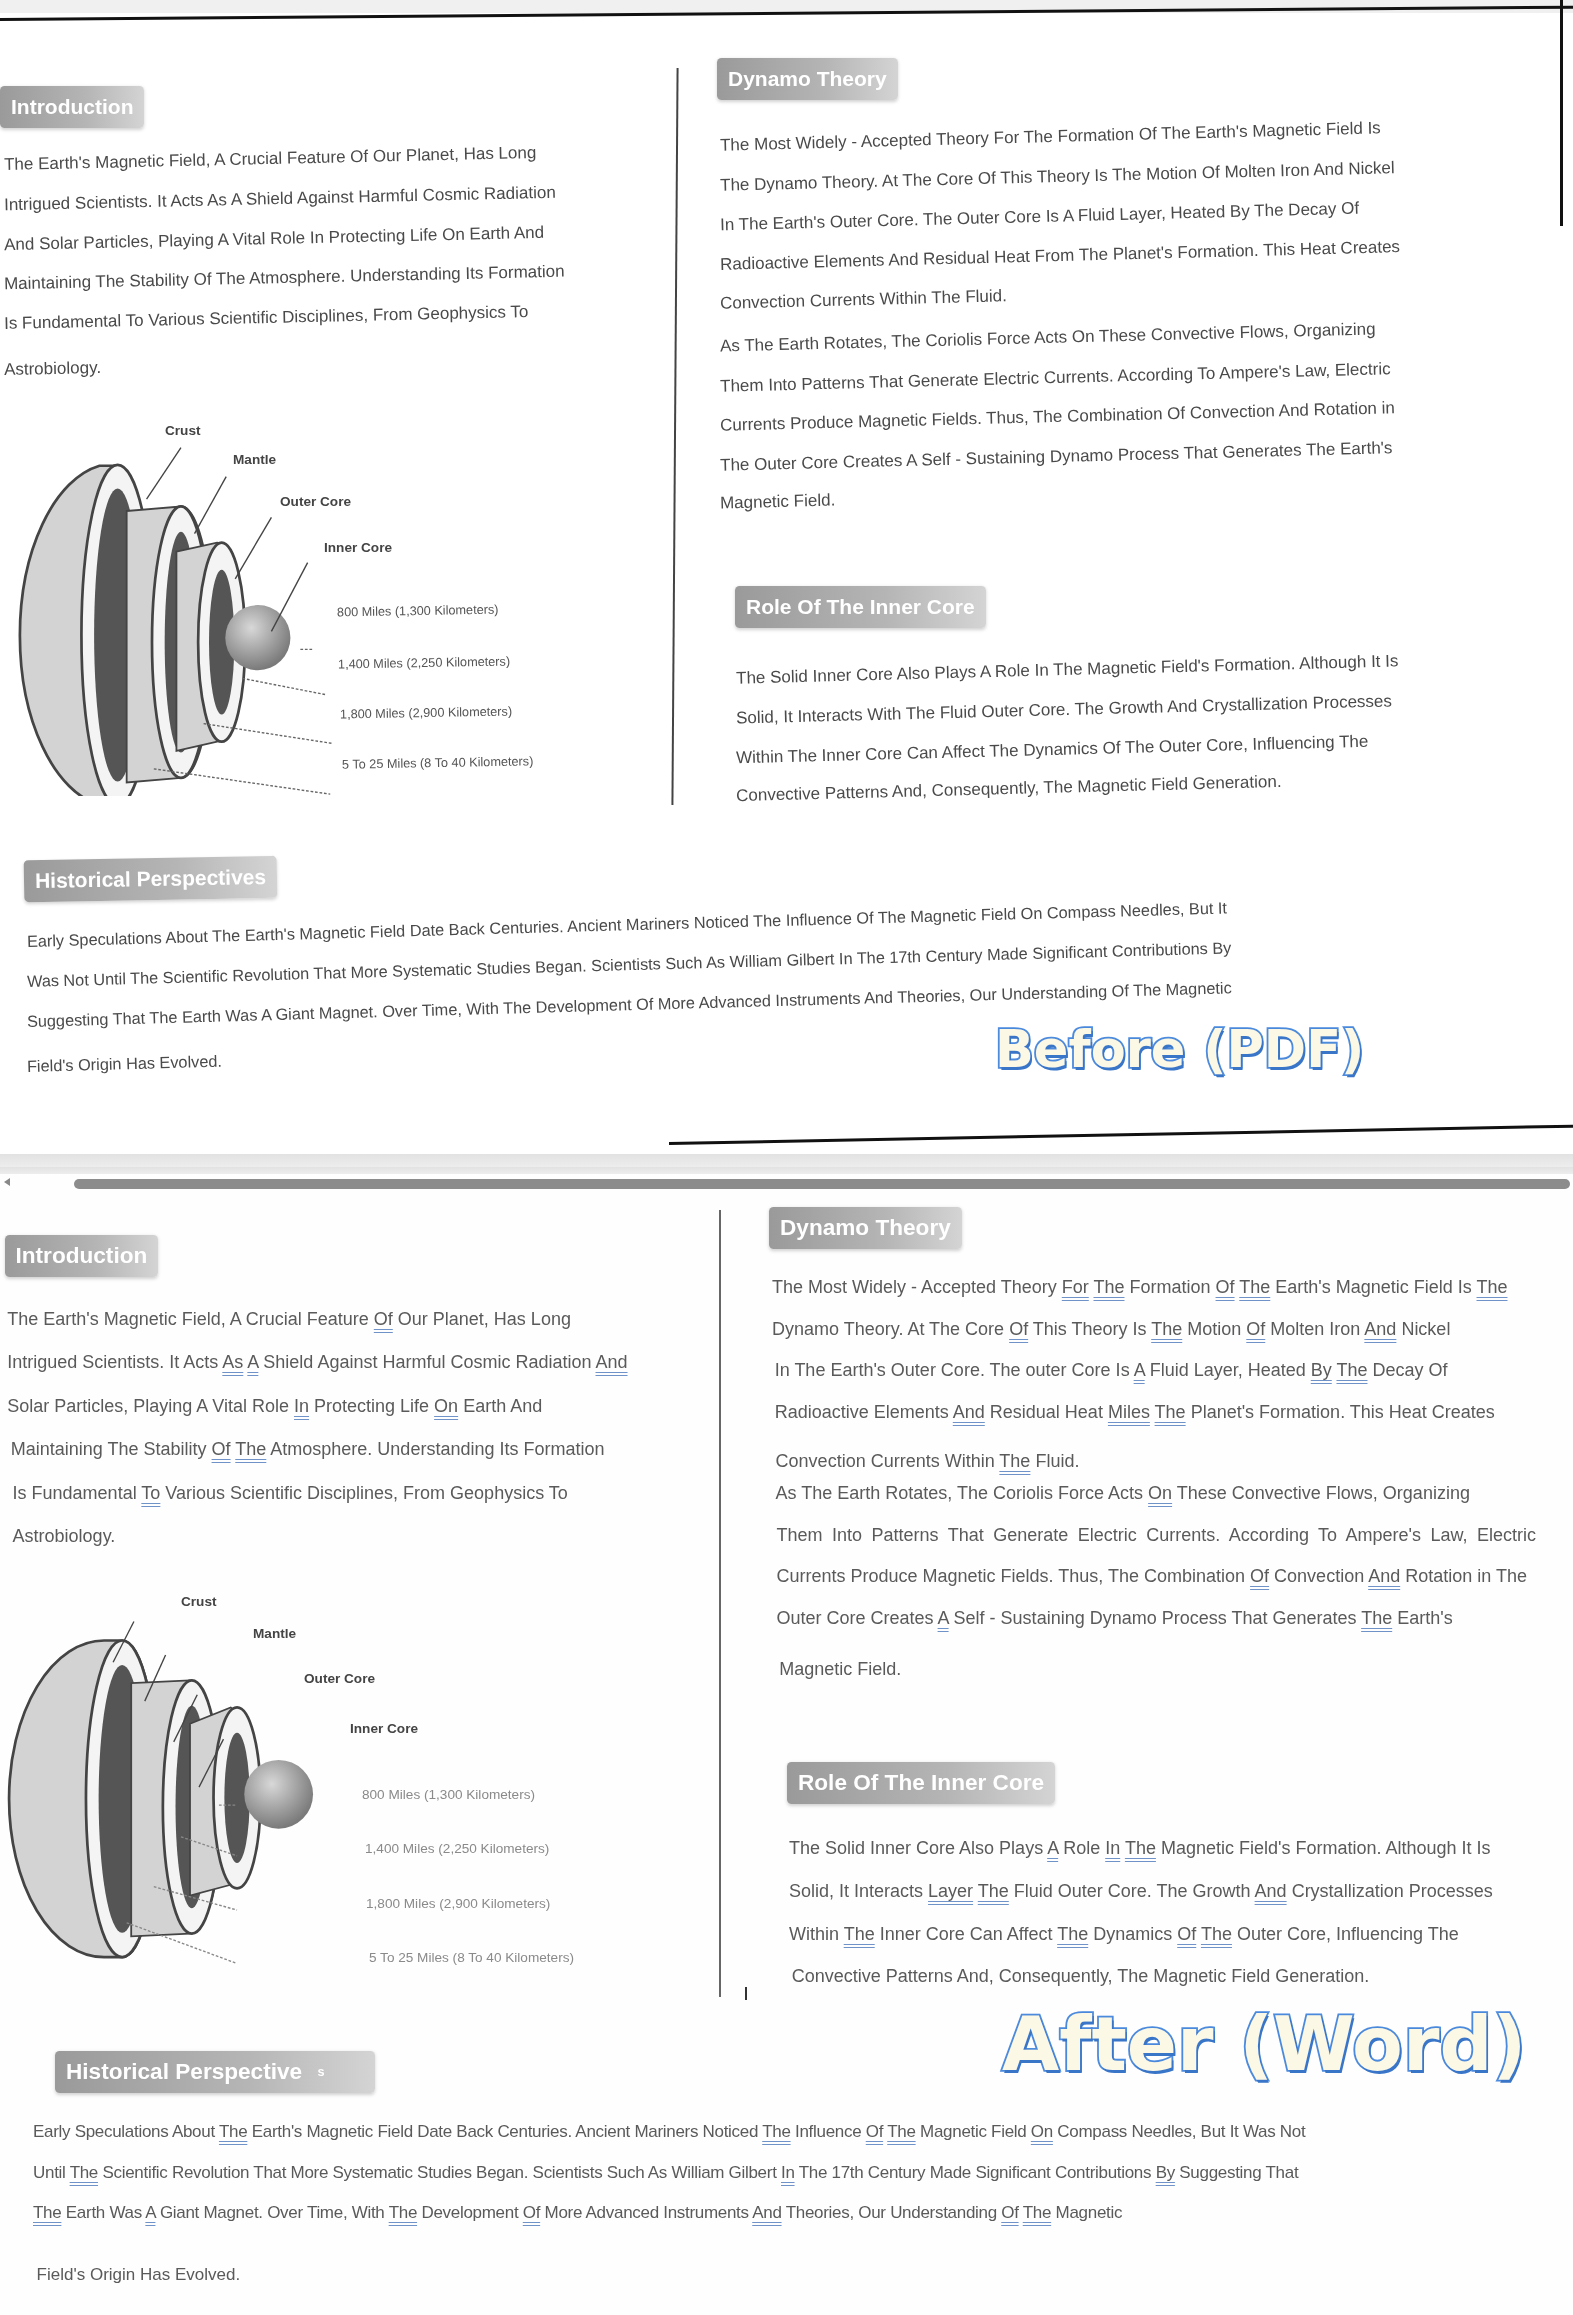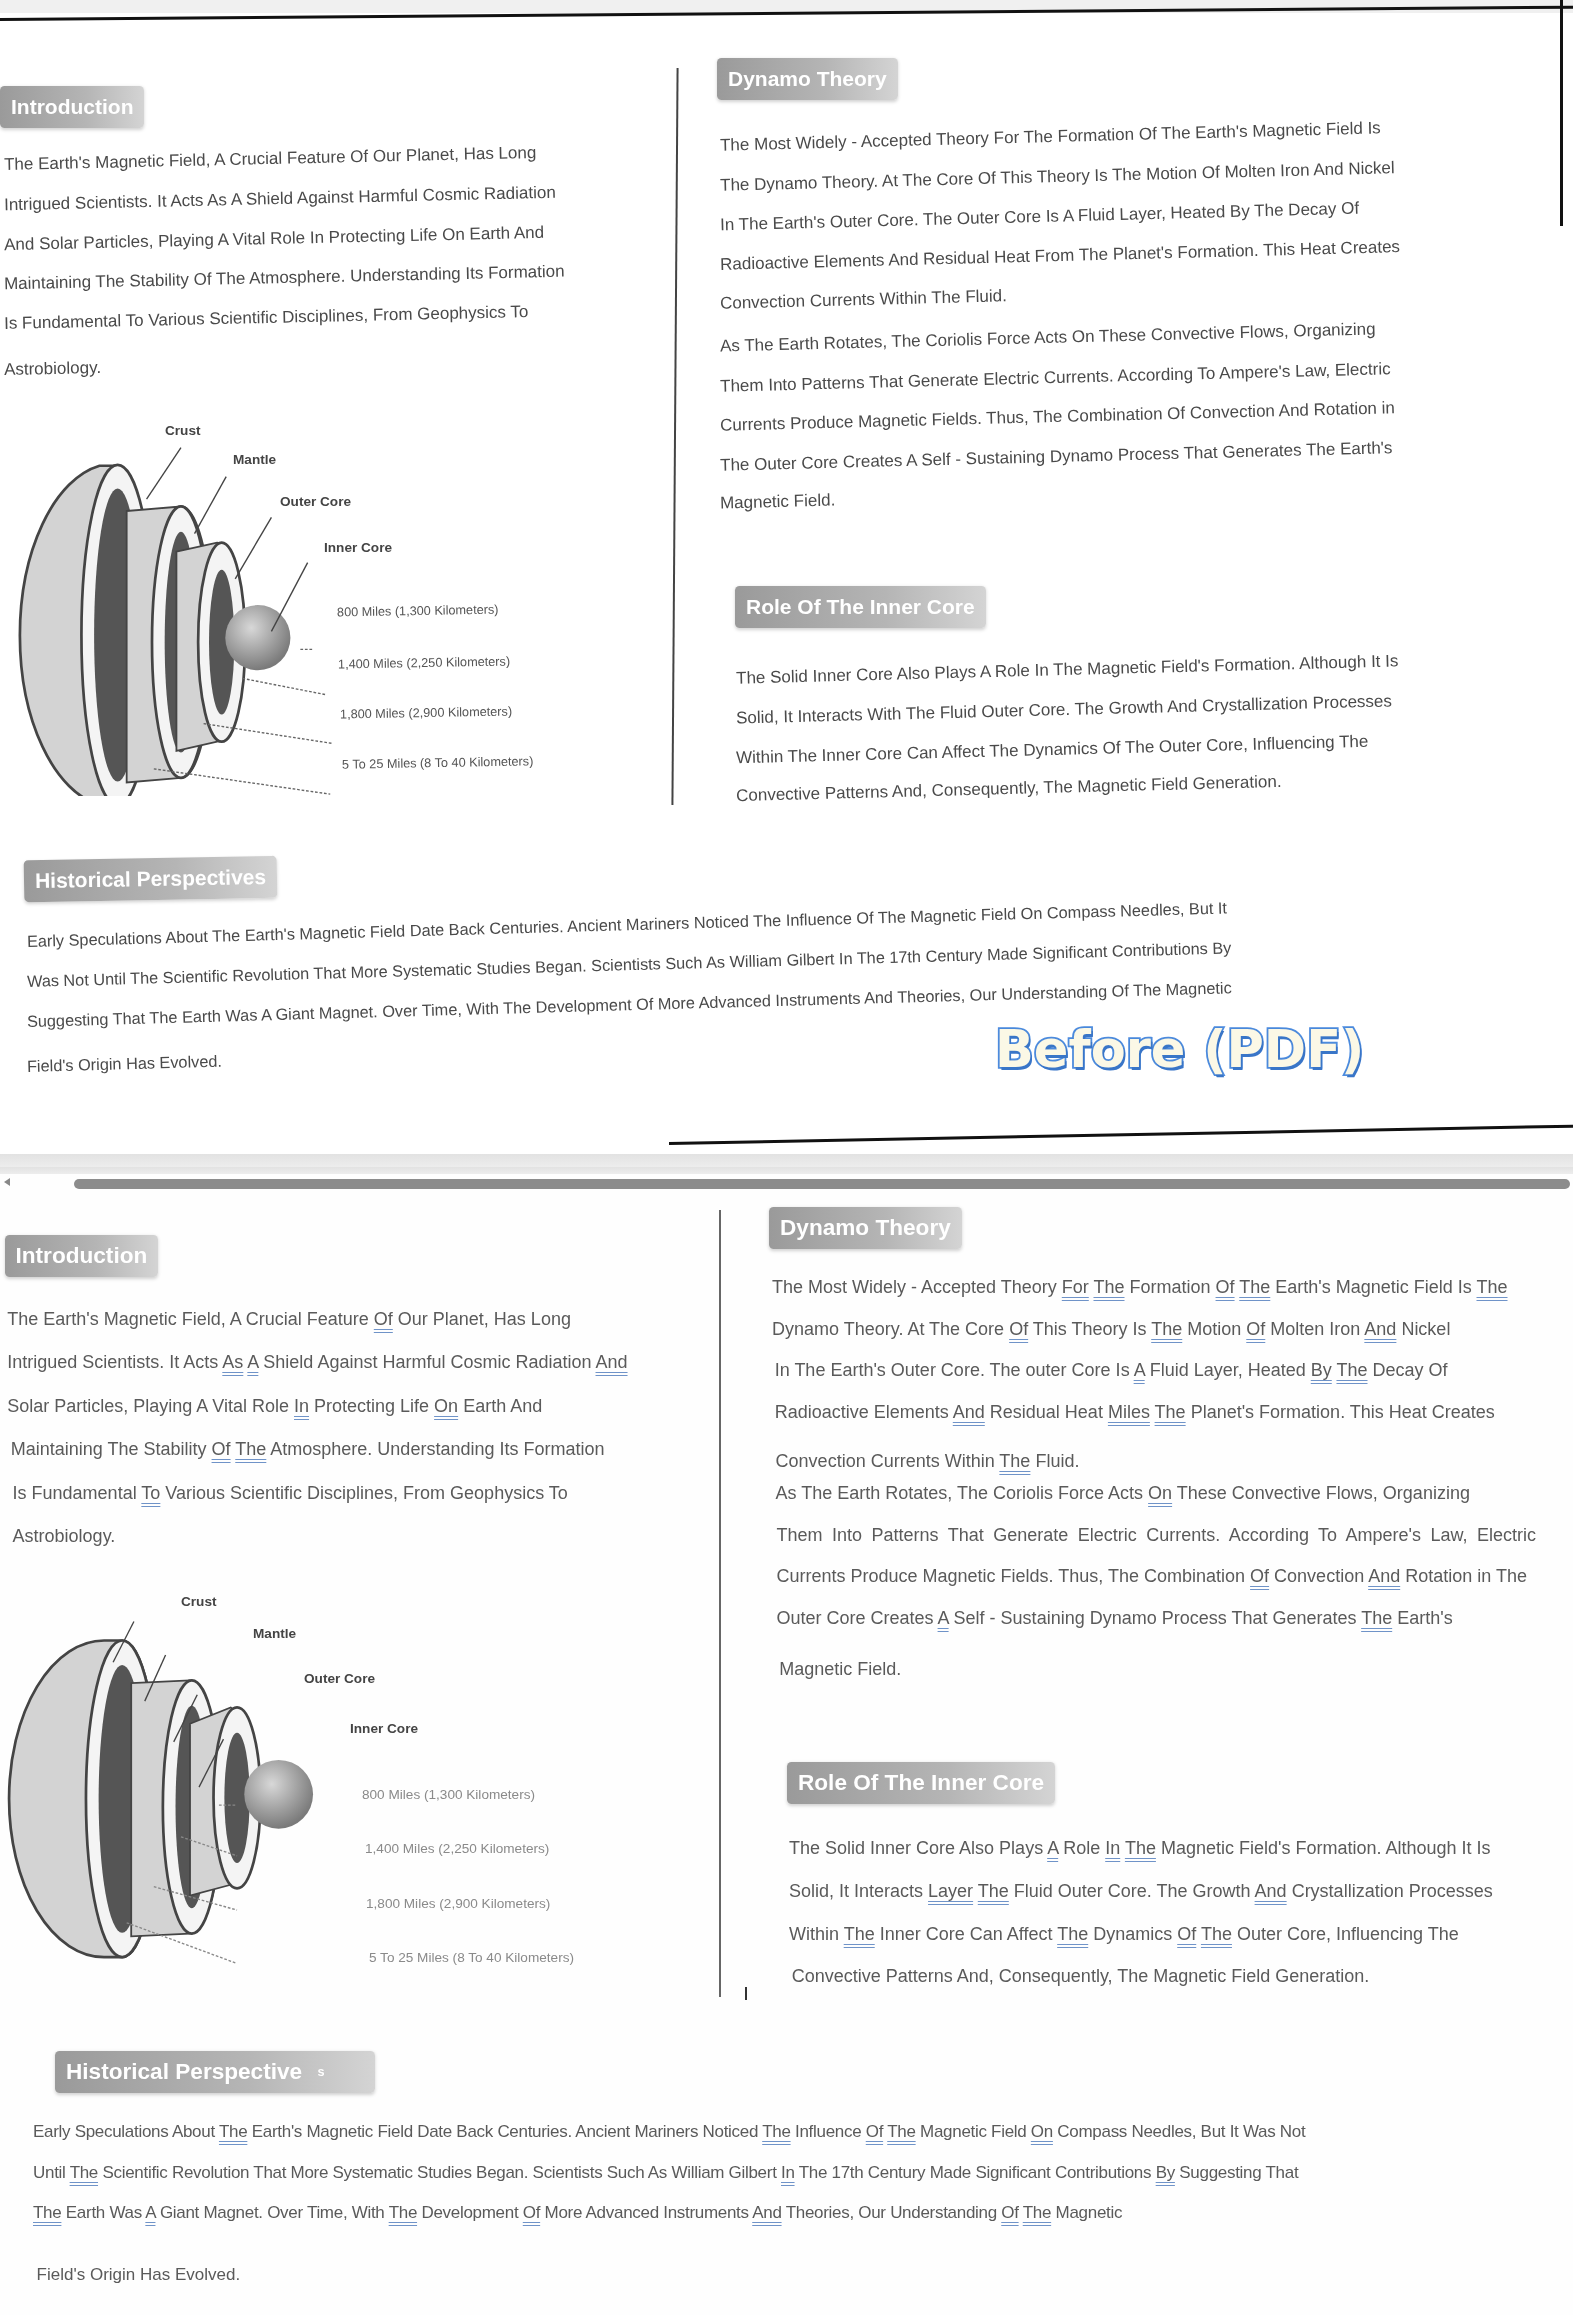--- a/index.html
+++ b/index.html
@@ -231,14 +231,15 @@
     <span>Historical Perspective</span>
     <span style="font-size:12.7px;vertical-align:top;margin-left:9px;">s</span>
   </div>
   <div class="para" style="left:33px;top:2122px;width:1520px;">
     <div class="ln" style="top:0;font-size:17px;letter-spacing:-0.3px;">Early Speculations About <span class="u">The</span> Earth's Magnetic Field Date Back Centuries. Ancient Mariners Noticed <span class="u">The</span> Influence <span class="u">Of</span> <span class="u">The</span> Magnetic Field <span class="u">On</span> Compass Needles, But It Was Not</div>
     <div class="ln" style="top:41px;font-size:17px;letter-spacing:-0.3px;">Until <span class="u">The</span> Scientific Revolution That More Systematic Studies Began. Scientists Such As William Gilbert <span class="u">In</span> The 17th Century Made Significant Contributions <span class="u">By</span> Suggesting That</div>
     <div class="ln" style="top:81px;font-size:17px;letter-spacing:-0.3px;"><span class="u">The</span> Earth Was <span class="u">A</span> Giant Magnet. Over Time, With <span class="u">The</span> Development <span class="u">Of</span> More Advanced Instruments <span class="u">And</span> Theories, Our Understanding <span class="u">Of</span> <span class="u">The</span> Magnetic</div>
     <div class="ln" style="top:143px;left:3.6px;font-size:17px;">Field's Origin Has Evolved.</div>
   </div>
 
+  <div class="stamp" style="left:1002px;top:2001px;font-size:74px;">After (Word)</div>
 </div>
 
 
 </body></html>

